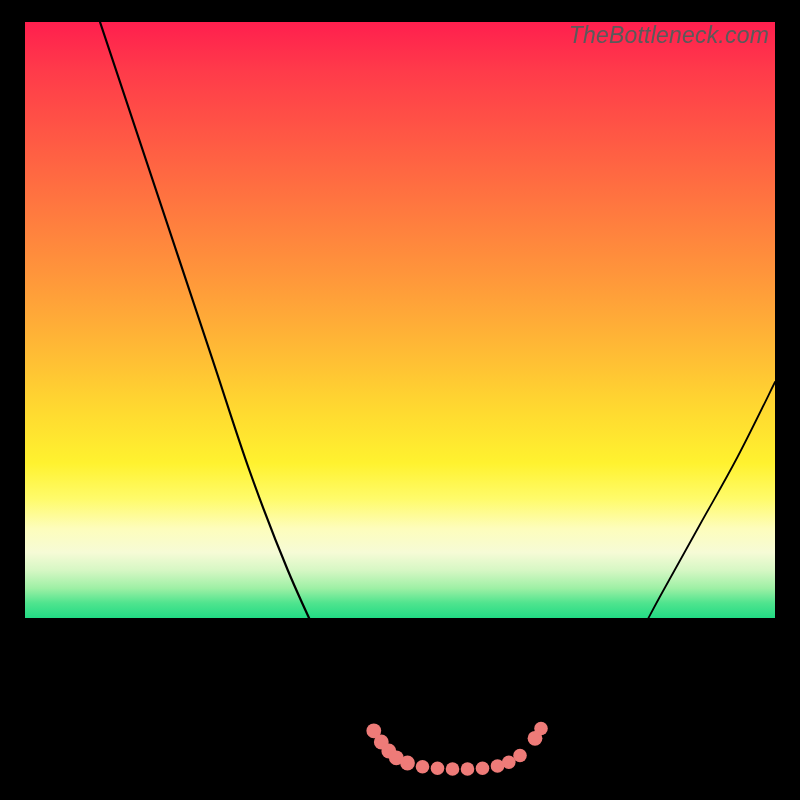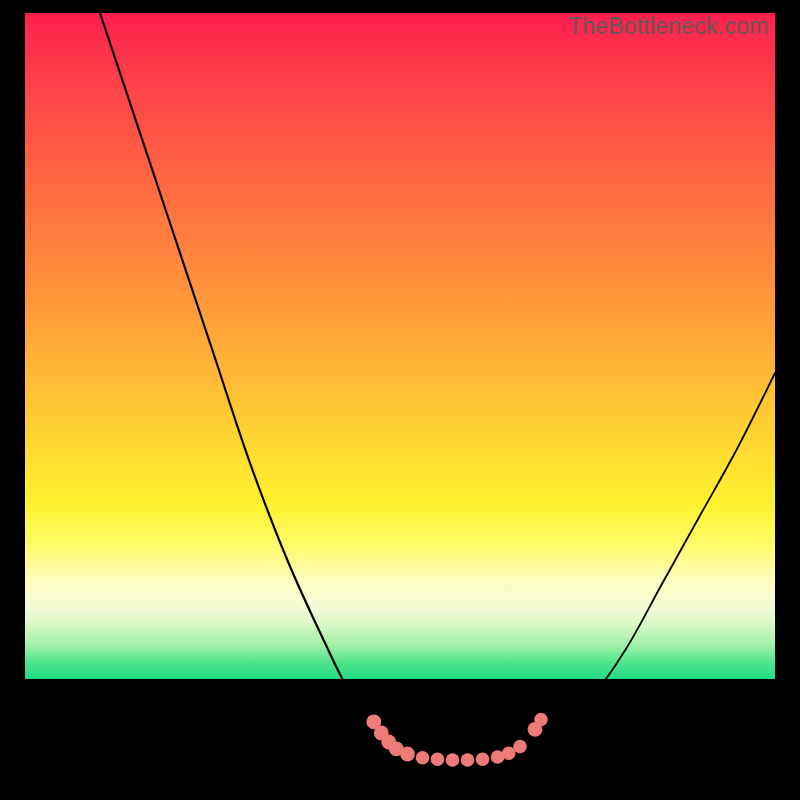--- a/index.html
+++ b/index.html
@@ -13,42 +13,43 @@
   }
   .frame {
     position: relative;
     width: 800px;
     height: 800px;
     background: #000;
   }
   .plot-area {
     position: absolute;
     left: 25px;
-    top: 13px;
+    top: 22px;
     width: 750px;
-    height: 666px;
+    height: 596px;
     
     background: linear-gradient(
       to bottom,
       #ff1f4e 0%,
       #ff3a4a 8%,
       #ff5a44 20%,
       #ff7a3f 32%,
       #ff9a3a 44%,
       #ffba35 55%,
       #ffd930 65%,
       #fff22f 74%,
       #fffb6a 80%,
       #fdfdbc 85%,
       #f6fbd6 89%,
       #d6f7c4 92%,
       #9ef0a5 95%,
       #4fe48e 97.5%,
       #22db84 100%
     );
+    font-style: italic;
   }
   .watermark {
     position: absolute;
     top: 0px;
     right: 6px;
     color: #5a5a5a;
     font-size: 23px;
     font-weight: 500;
     letter-spacing: 0.2px;
     user-select: none;

